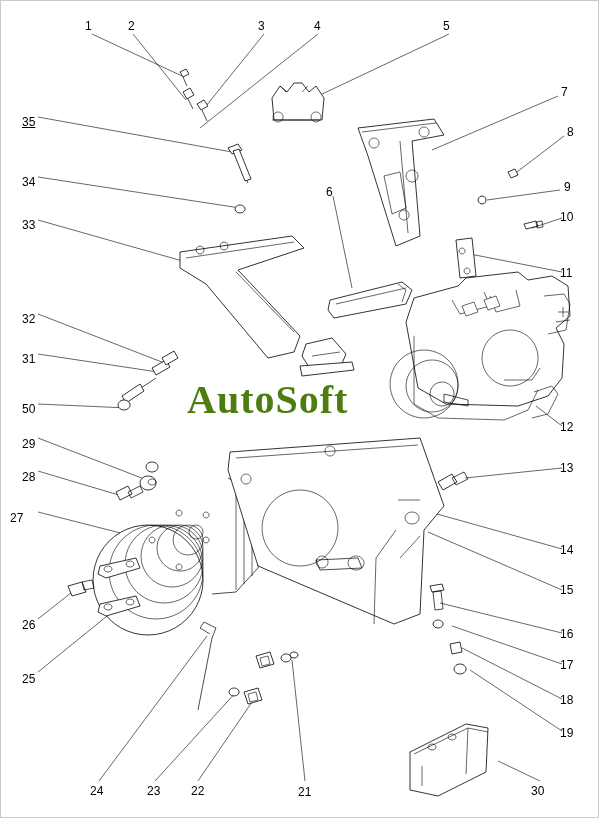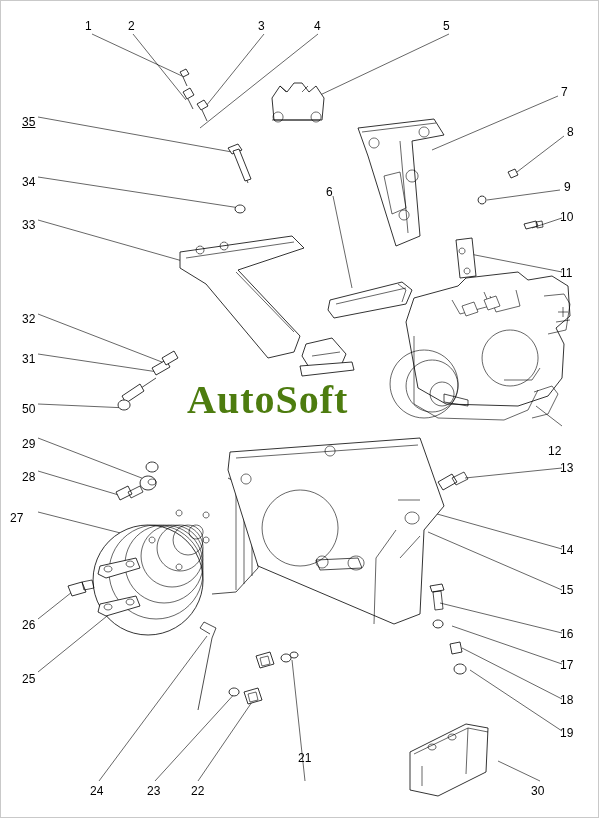--- a/index.html
+++ b/index.html
@@ -301,30 +301,30 @@
   <div class="callout" style="left:128px; top:20px;">2</div>
   <div class="callout" style="left:258px; top:20px;">3</div>
   <div class="callout" style="left:314px; top:20px;">4</div>
   <div class="callout" style="left:443px; top:20px;">5</div>
   <div class="callout" style="left:326px; top:186px;">6</div>
   <div class="callout" style="left:561px; top:86px;">7</div>
   <div class="callout" style="left:567px; top:126px;">8</div>
   <div class="callout" style="left:564px; top:181px;">9</div>
   <div class="callout" style="left:560px; top:211px;">10</div>
   <div class="callout" style="left:560px; top:267px;">11</div>
-  <div class="callout" style="left:548px; top:421px;margin-top:24px;">12</div>
+  <div class="callout" style="left:560px; top:421px;">12</div>
   <div class="callout" style="left:560px; top:462px;">13</div>
   <div class="callout" style="left:560px; top:544px;">14</div>
   <div class="callout" style="left:560px; top:584px;">15</div>
   <div class="callout" style="left:560px; top:628px;">16</div>
   <div class="callout" style="left:560px; top:659px;">17</div>
   <div class="callout" style="left:560px; top:694px;">18</div>
   <div class="callout" style="left:560px; top:727px;">19</div>
   <div class="callout" style="left:531px; top:785px;">30</div>
-  <div class="callout" style="left:298px; top:752px;">21</div>
+  <div class="callout" style="left:298px; top:786px;">21</div>
   <div class="callout" style="left:191px; top:785px;">22</div>
   <div class="callout" style="left:147px; top:785px;">23</div>
   <div class="callout" style="left:90px; top:785px;">24</div>
   <div class="callout" style="left:22px; top:673px;">25</div>
   <div class="callout" style="left:22px; top:619px;">26</div>
   <div class="callout" style="left:10px; top:512px;">27</div>
   <div class="callout" style="left:22px; top:471px;">28</div>
   <div class="callout" style="left:22px; top:438px;">29</div>
   <div class="callout" style="left:22px; top:403px;">50</div>
   <div class="callout" style="left:22px; top:353px;">31</div>

